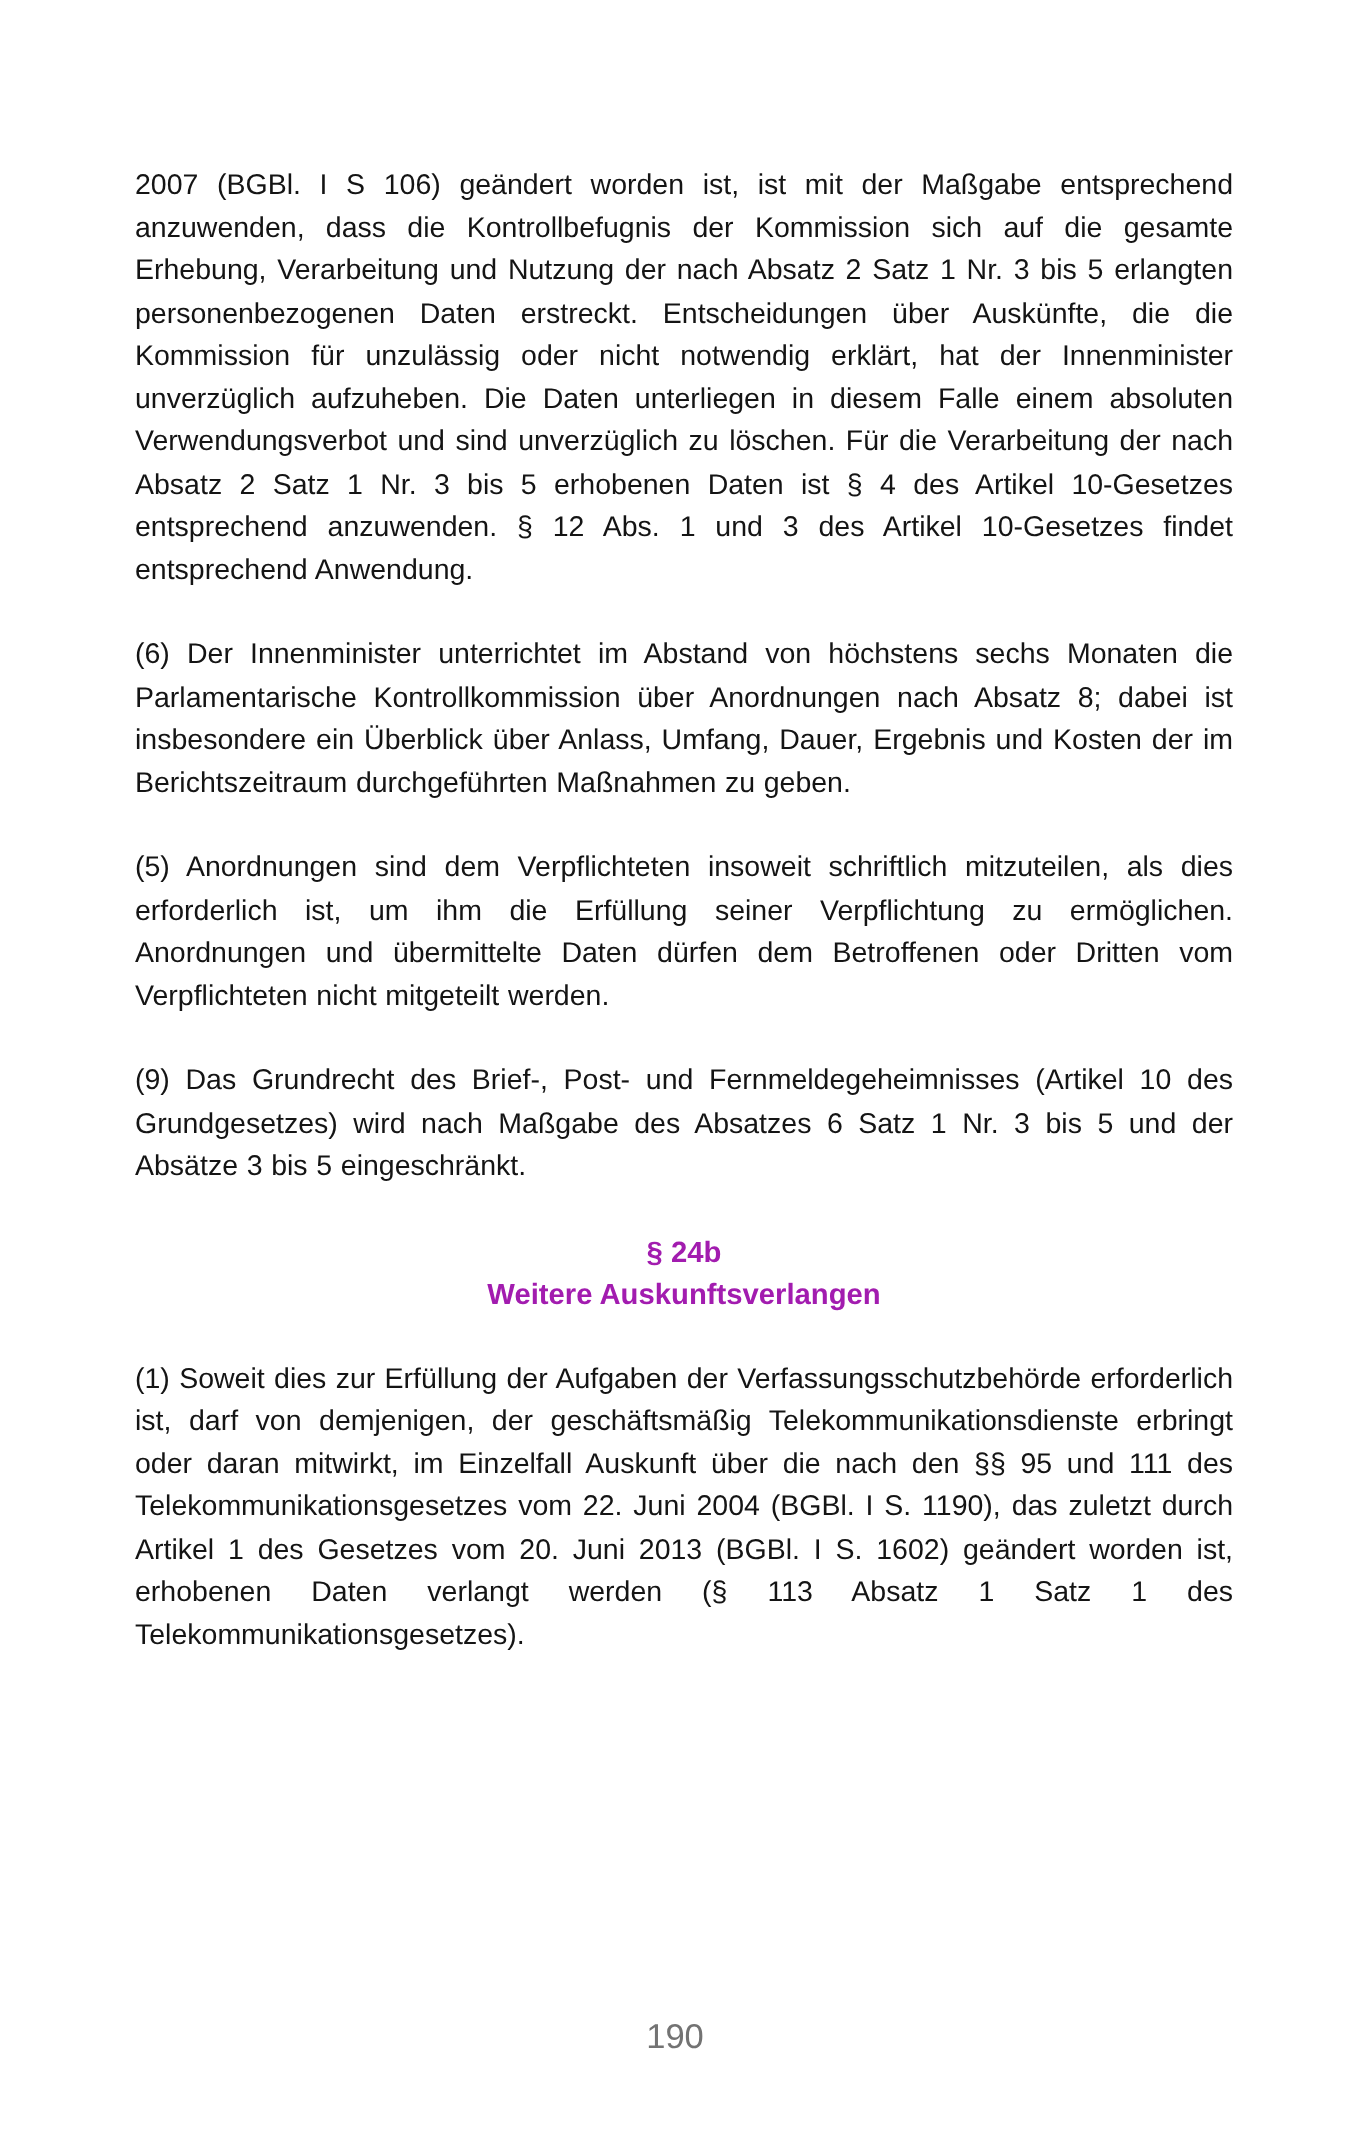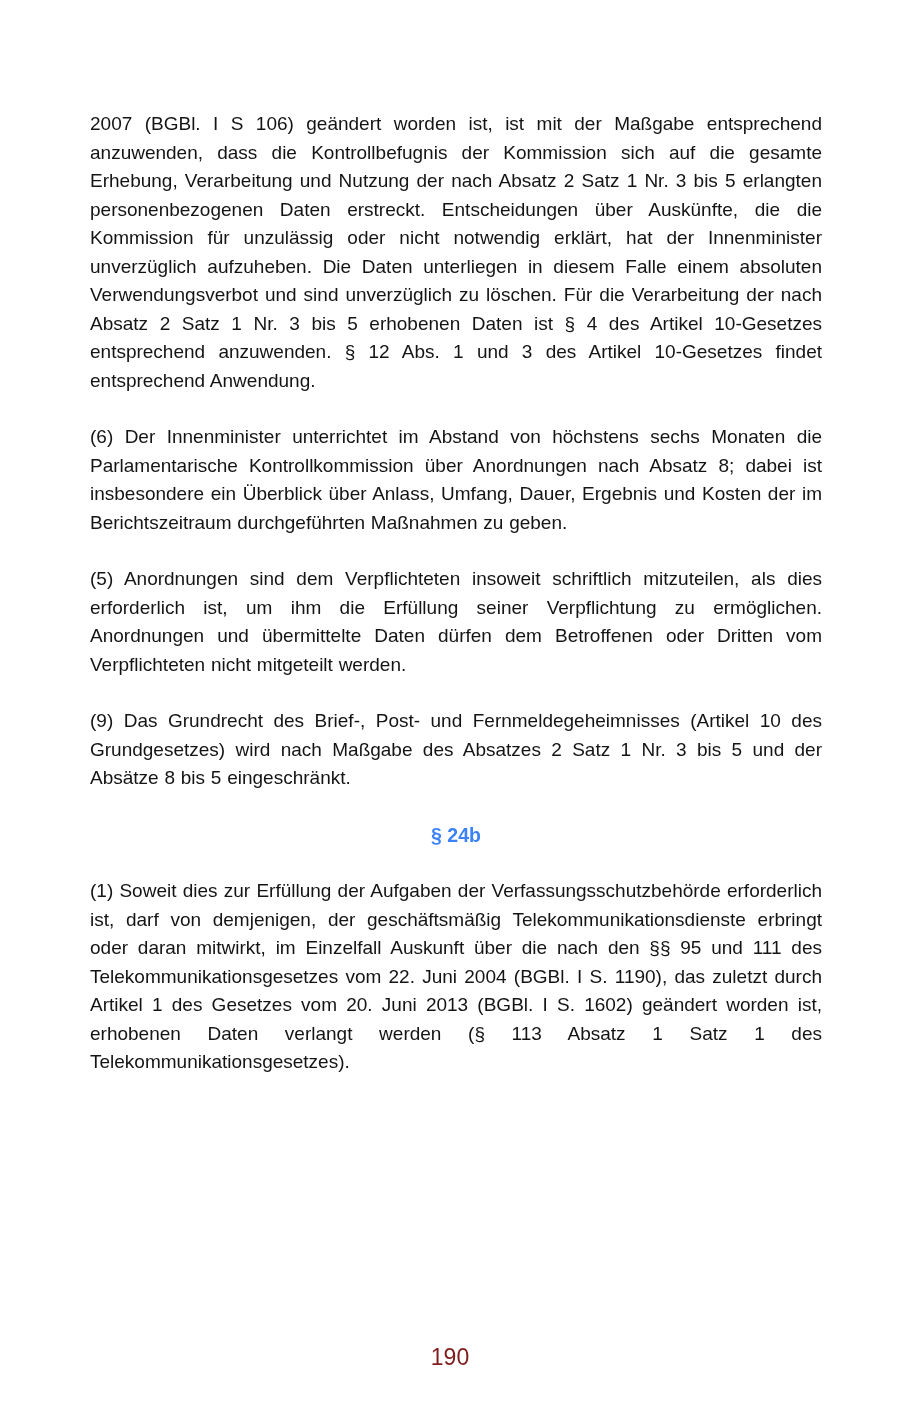--- a/index.html
+++ b/index.html
@@ -36,48 +36,49 @@
       hyphens: auto;
       -webkit-hyphens: auto;
       word-spacing: 0.5px;
     }
     .section-heading {
       margin: 0 0 28px 0;
       font-size: 19.5px;
       line-height: 28.5px;
       font-weight: 700;
       text-align: center;
-      color: #3b82f6;
+      color: #a21caf;
     }
     .heading-line {
       display: block;
     }
     .page-number {
       position: absolute;
       bottom: 54px;
       left: 0;
       right: 0;
       text-align: center;
       font-size: 23px;
       line-height: 28px;
-      color: #7f1d1d;
+      color: #737373;
       font-weight: 400;
     }
   </style>
 </head>
 <body>
 
 <main class="page">
   <section class="text-block">
     <p class="body-para" lang="de">2007 (BGBl. I S 106) geändert worden ist, ist mit der Maßgabe entsprechend anzuwenden, dass die Kontrollbefugnis der Kommission sich auf die gesamte Erhebung, Verarbeitung und Nutzung der nach Absatz 2 Satz 1 Nr. 3 bis 5 erlangten personenbezogenen Daten erstreckt. Entscheidungen über Auskünfte, die die Kommission für unzulässig oder nicht notwendig erklärt, hat der Innenminister unverzüglich aufzuheben. Die Daten unterliegen in diesem Falle einem absoluten Verwendungsverbot und sind unverzüglich zu löschen. Für die Verarbeitung der nach Absatz 2 Satz 1 Nr. 3 bis 5 erhobenen Daten ist § 4 des Artikel 10-Gesetzes entsprechend anzuwenden. § 12 Abs. 1 und 3 des Artikel 10-Gesetzes findet entsprechend Anwendung.</p>
     <p class="body-para" lang="de">(6) Der Innenminister unterrichtet im Abstand von höchstens sechs Monaten die Parlamentarische Kontrollkommission über Anordnungen nach Absatz 8; dabei ist insbesondere ein Überblick über Anlass, Umfang, Dauer, Ergebnis und Kosten der im Berichtszeitraum durchgeführten Maßnahmen zu geben.</p>
     <p class="body-para" lang="de">(5) Anordnungen sind dem Verpflichteten insoweit schriftlich mitzuteilen, als dies erforderlich ist, um ihm die Erfüllung seiner Verpflichtung zu ermöglichen. Anordnungen und übermittelte Daten dürfen dem Betroffenen oder Dritten vom Verpflichteten nicht mitgeteilt werden.</p>
-    <p class="body-para" lang="de">(9) Das Grundrecht des Brief-, Post- und Fernmeldegeheimnisses (Artikel 10 des Grundgesetzes) wird nach Maßgabe des Absatzes 2 Satz 1 Nr. 3 bis 5 und der Absätze 8 bis 5 eingeschränkt.</p>
+    <p class="body-para" lang="de">(9) Das Grundrecht des Brief-, Post- und Fernmeldegeheimnisses (Artikel 10 des Grundgesetzes) wird nach Maßgabe des Absatzes 6 Satz 1 Nr. 3 bis 5 und der Absätze 3 bis 5 eingeschränkt.</p>
 
     <h2 class="section-heading">
       <span class="heading-line">§ 24b</span>
+      <span class="heading-line">Weitere Auskunftsverlangen</span>
     </h2>
 
     <p class="body-para" lang="de">(1) Soweit dies zur Erfüllung der Aufgaben der Verfassungsschutzbehörde erforderlich ist, darf von demjenigen, der geschäftsmäßig Telekommunikationsdienste erbringt oder daran mitwirkt, im Einzelfall Auskunft über die nach den §§ 95 und 111 des Telekommunikationsgesetzes vom 22. Juni 2004 (BGBl. I S. 1190), das zuletzt durch Artikel 1 des Gesetzes vom 20. Juni 2013 (BGBl. I S. 1602) geändert worden ist, erhobenen Daten verlangt werden (§ 113 Absatz 1 Satz 1 des Telekommunikationsgesetzes).</p>
   </section>
 
   <footer class="page-number">190</footer>
 </main>
 
 </body></html>

